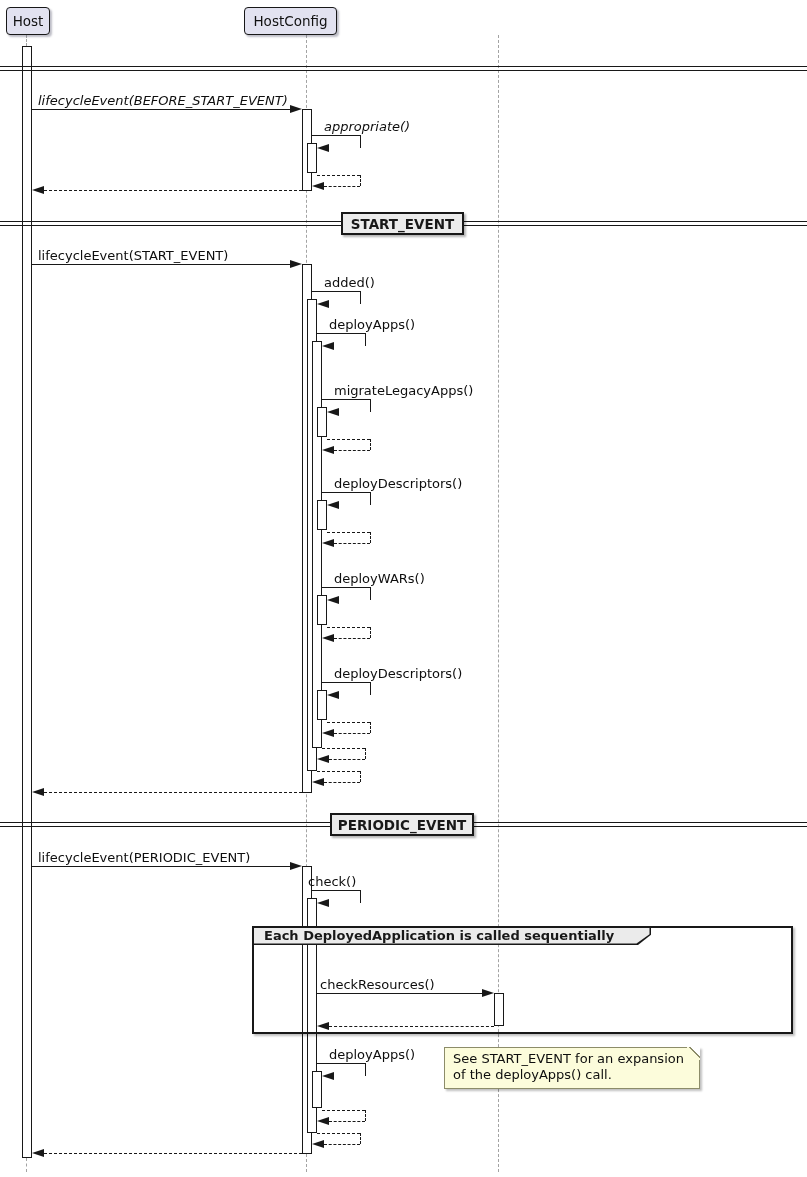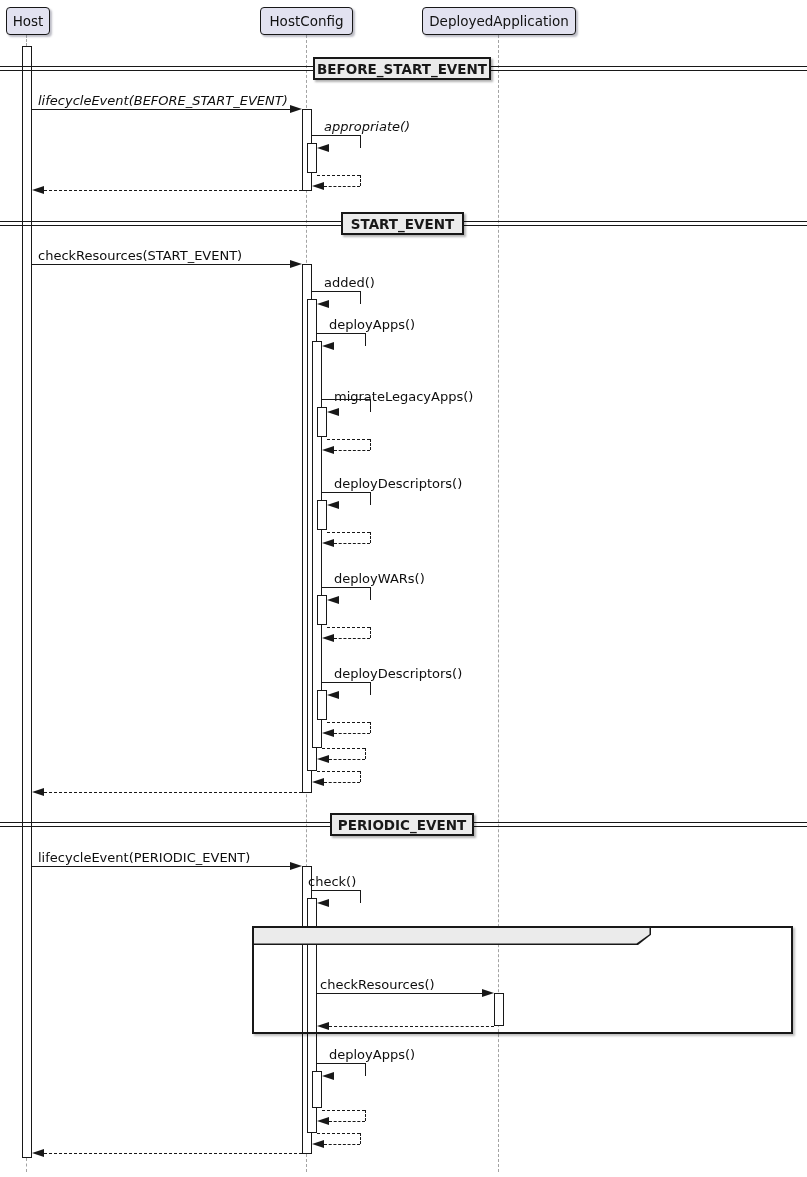--- a/index.html
+++ b/index.html
@@ -50,32 +50,26 @@
   <div class="ll" style="left:26px;top:35px;height:11px;"></div>
   <div class="ll" style="left:26px;top:1158px;height:14px;"></div>
   <div class="ll" style="left:306px;top:35px;height:1137px;"></div>
   <div class="ll" style="left:498px;top:35px;height:1137px;"></div>
 
   <div class="bar" style="left:22px;top:46px;height:1112px;"></div>
 
   <div class="pbox" style="left:6px;top:7px;width:44px;">
       <span>Host</span>
     </div>
-  <div class="pbox" style="left:260px;top:7px;width:93px;">
+  <div class="pbox" style="left:244px;top:7px;width:93px;">
       <span>HostConfig</span>
-    </div>
-  <div class="pbox" style="left:422px;top:7px;width:154px;">
-      <span>DeployedApplication</span>
     </div>
 
   <div class="lh" style="left:0;top:66px;width:807px;"></div>
   <div class="lh" style="left:0;top:70px;width:807px;"></div>
-  <div class="dvbox" style="left:313px;top:57px;width:178px;">
-      <span>BEFORE_START_EVENT</span>
-    </div>
 
   <div class="abs" style="inset:0;font-style:italic;">
     <div class="msg" style="left:38px;top:93px;">lifecycleEvent(BEFORE_START_EVENT)</div>
     <div class="lh" style="left:32px;top:109px;width:258px;"></div>
     <div class="tr" style="left:290px;top:104.5px;"></div>
     <div class="bar" style="left:302px;top:109px;height:82px;"></div>
 
     <div class="msg" style="left:324px;top:119px;">appropriate()</div>
     <div class="lh" style="left:312px;top:135px;width:48px;"></div>
     <div class="lv" style="left:360px;top:135px;height:13px;"></div>
@@ -90,38 +84,38 @@
     <div class="tl" style="left:32px;top:185.5px;"></div>
   </div>
 
   <div class="lh" style="left:0;top:221px;width:807px;"></div>
   <div class="lh" style="left:0;top:225px;width:807px;"></div>
   <div class="dvbox" style="left:341px;top:212px;width:123px;">
       <span>START_EVENT</span>
     </div>
 
   <div class="abs" style="inset:0;">
-    <div class="msg" style="left:38px;top:248px;">checkResources(START_EVENT)</div>
+    <div class="msg" style="left:38px;top:248px;">lifecycleEvent(START_EVENT)</div>
     <div class="lh" style="left:32px;top:264px;width:258px;"></div>
     <div class="tr" style="left:290px;top:259.5px;"></div>
     <div class="bar" style="left:302px;top:264px;height:529px;"></div>
 
     <div class="msg" style="left:324px;top:275px;">added()</div>
     <div class="lh" style="left:312px;top:291px;width:48px;"></div>
     <div class="lv" style="left:360px;top:291px;height:13px;"></div>
     <div class="tl" style="left:317px;top:299.5px;"></div>
     <div class="bar" style="left:307px;top:299px;height:472px;"></div>
 
     <div class="msg" style="left:329px;top:317px;">deployApps()</div>
     <div class="lh" style="left:317px;top:333px;width:48px;"></div>
     <div class="lv" style="left:365px;top:333px;height:13px;"></div>
     <div class="tl" style="left:322px;top:341.5px;"></div>
     <div class="bar" style="left:312px;top:341px;height:407px;"></div>
 
-    <div class="msg" style="left:334px;top:383px;margin-top:6px;">migrateLegacyApps()</div>
+    <div class="msg" style="left:334px;top:383px;">migrateLegacyApps()</div>
     <div class="lh" style="left:322px;top:399px;width:48px;"></div>
     <div class="lv" style="left:370px;top:399px;height:13px;"></div>
     <div class="tl" style="left:327px;top:407.5px;"></div>
     <div class="bar" style="left:317px;top:407px;height:30px;"></div>
     <div class="ld" style="left:327px;top:439px;width:43px;"></div>
     <div class="lvd" style="left:370px;top:439px;height:11px;"></div>
     <div class="ld" style="left:334px;top:450px;width:36px;"></div>
     <div class="tl" style="left:322px;top:445.5px;"></div>
 
     <div class="msg" style="left:334px;top:476px;">deployDescriptors()</div>
@@ -183,40 +177,43 @@
     <div class="msg" style="left:308px;top:874px;">check()</div>
     <div class="lh" style="left:312px;top:890px;width:48px;"></div>
     <div class="lv" style="left:360px;top:890px;height:13px;"></div>
     <div class="tl" style="left:317px;top:898.5px;"></div>
     <div class="bar" style="left:307px;top:898px;height:235px;"></div>
 
     <div class="group" style="left:252px;top:926px;width:541px;height:108px;">
       <div class="ghead">
           <div class="ghead-in"></div>
         </div>
+      <div class="ghead-label">Each DeployedApplication is called sequentially</div>
     </div>
 
     <div class="msg" style="left:320px;top:977px;">checkResources()</div>
     <div class="lh" style="left:317px;top:993px;width:165px;"></div>
     <div class="tr" style="left:482px;top:988.5px;"></div>
     <div class="bar" style="left:494px;top:993px;height:33px;"></div>
     <div class="ld" style="left:329px;top:1026px;width:165px;"></div>
     <div class="tl" style="left:317px;top:1021.5px;"></div>
 
 
     <div class="msg" style="left:329px;top:1047px;">deployApps()</div>
     <div class="lh" style="left:317px;top:1063px;width:48px;"></div>
     <div class="lv" style="left:365px;top:1063px;height:13px;"></div>
     <div class="tl" style="left:322px;top:1071.5px;"></div>
     <div class="bar" style="left:312px;top:1071px;height:37px;"></div>
     <div class="ld" style="left:322px;top:1110px;width:43px;"></div>
     <div class="lvd" style="left:365px;top:1110px;height:11px;"></div>
     <div class="ld" style="left:329px;top:1121px;width:36px;"></div>
     <div class="tl" style="left:317px;top:1116.5px;"></div>
 
+    <div class="note" style="left:444px;top:1047px;width:256px;height:42px;"><div class="fold"></div><span>See START_EVENT for an expansion
+of the deployApps() call.</span></div>
 
     <div class="ld" style="left:317px;top:1133px;width:43px;"></div>
     <div class="lvd" style="left:360px;top:1133px;height:11px;"></div>
     <div class="ld" style="left:324px;top:1144px;width:36px;"></div>
     <div class="tl" style="left:312px;top:1139.5px;"></div>
 
     <div class="ld" style="left:44px;top:1153px;width:258px;"></div>
     <div class="tl" style="left:32px;top:1148.5px;"></div>
   </div>
 

